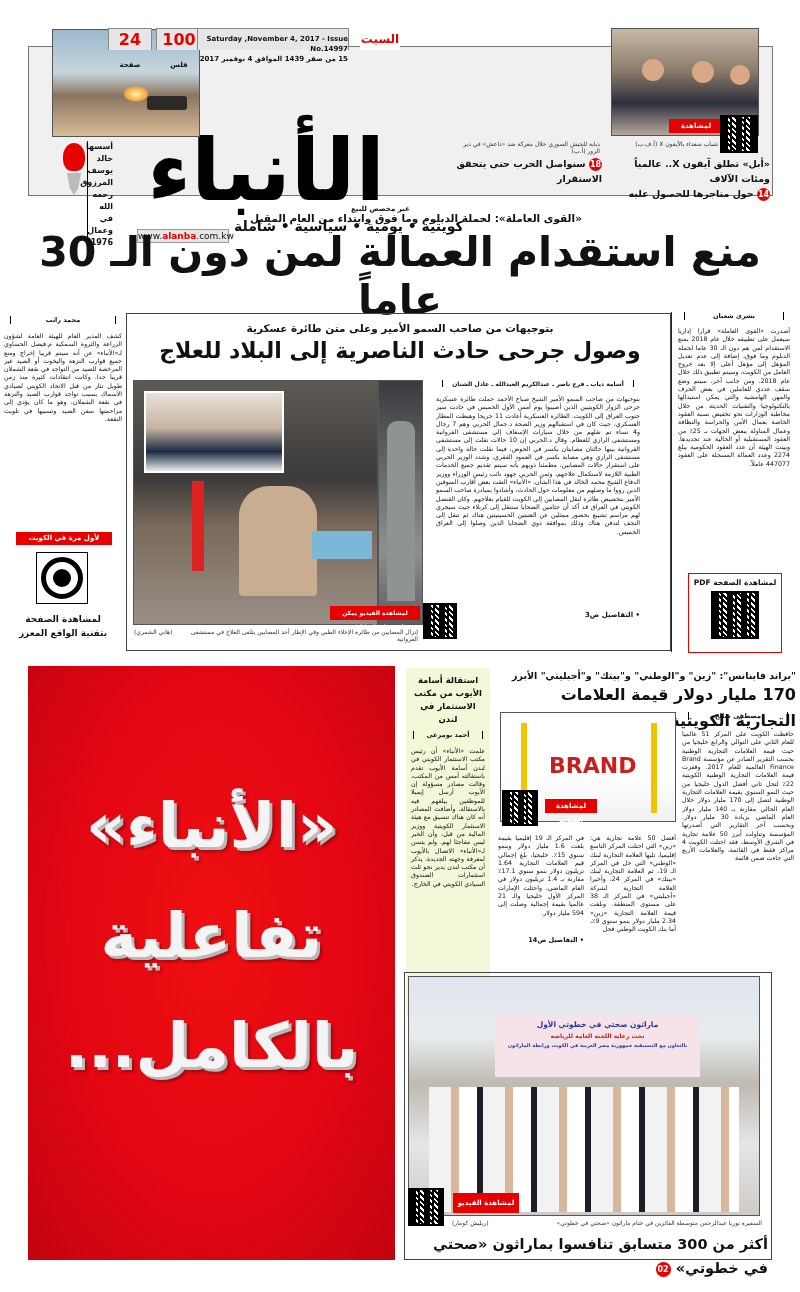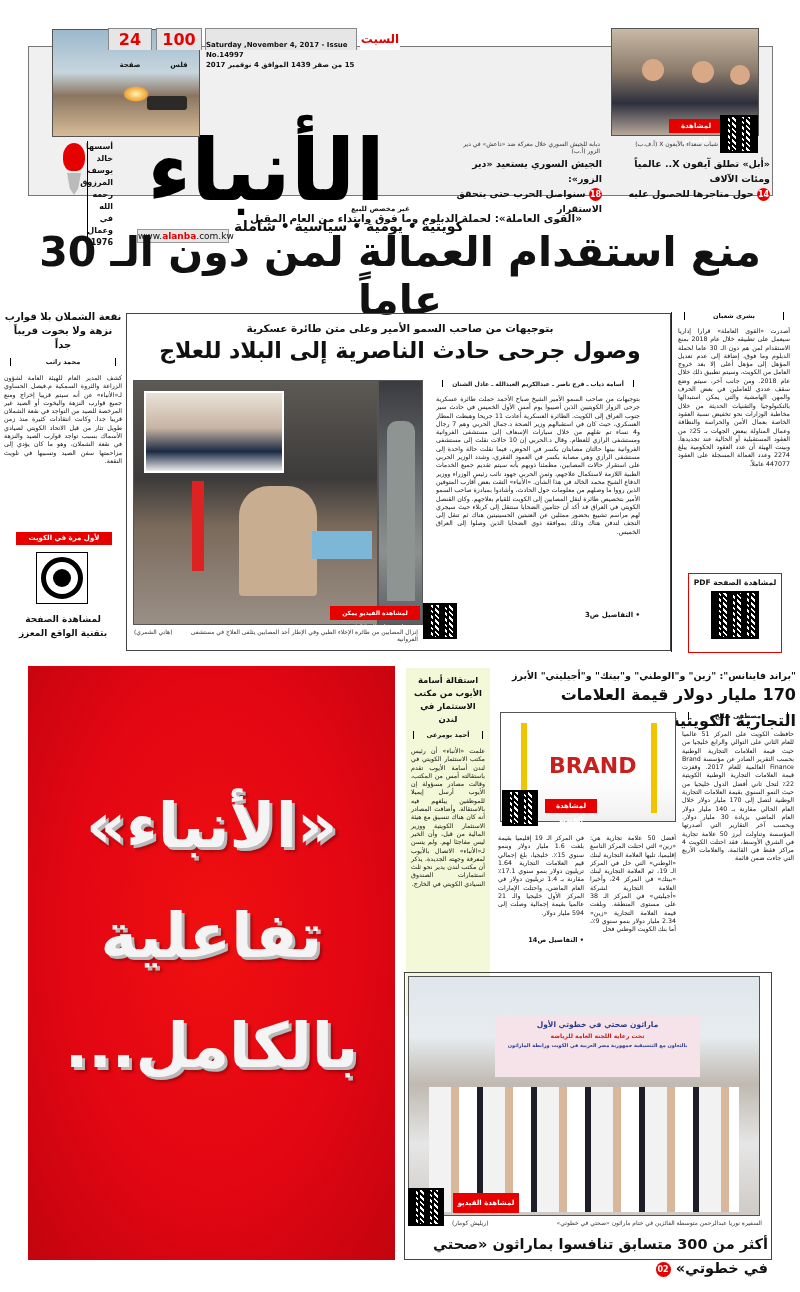--- a/index.html
+++ b/index.html
@@ -57,31 +57,30 @@
 </div>
 
 <div class="topbox abs" style="left:108px;width:44px;line-height:22px;direction:rtl;text-align:center">
   <b style="color:#e60000;font-size:16px">24</b>
   <span style="font-size:7px;font-weight:bold">صفحة</span>
 </div>
 <div class="topbox abs" style="left:156px;width:46px;line-height:22px;direction:rtl;text-align:center">
   <b style="color:#e60000;font-size:16px">100</b>
   <span style="font-size:7px;font-weight:bold">فلس</span>
 </div>
-<div class="topbox abs" style="left:205px;width:152px;text-align:left;padding-top:11px;line-height:10px">
+<div class="topbox abs" style="left:197px;width:152px;text-align:right;padding-top:5px;line-height:10px">
   <div style="font-size:7px;font-weight:bold">Saturday ,November 4, 2017 - Issue No.14997</div>
   <div style="font-size:7px;font-weight:bold;direction:rtl">15 من صفر 1439 الموافق 4 نوفمبر 2017</div>
 </div>
 <div class="topbox abs" style="left:360px;width:40px;line-height:22px;text-align:center;background:#fff;border:none">
   <b style="color:#e60000;font-size:12px">السبت</b>
 </div>
 
 <div class="abs caption" style="left:452px;top:140px;width:148px">دبابة للجيش السوري خلال معركة ضد «داعش» في دير الزور (أ.ب)</div>
 <div class="abs" style="left:452px;top:156px;width:150px;direction:rtl;text-align:right;font-size:9.5px;font-weight:bold;line-height:15px">
-  <div>الجيش السوري يستعيد «دير الزور»:</div>
   <div><span class="bignum">18</span> <span>سنواصل الحرب حتى يتحقق الاستقرار</span></div>
 </div>
 
 <div class="photo abs" style="left:611px;top:28px;width:148px;height:108px;background:linear-gradient(180deg,#c9b9a6,#8a7a6a 40%,#2d2f3d 70%,#b7a89b);">
   <div class="abs" style="left:30px;top:30px;width:22px;height:22px;border-radius:50%;background:#d9a886"></div>
   <div class="abs" style="left:80px;top:32px;width:22px;height:22px;border-radius:50%;background:#d9a886"></div>
   <div class="abs" style="left:118px;top:36px;width:20px;height:20px;border-radius:50%;background:#d9a886"></div>
   <div class="abs redlabel" style="left:57px;top:90px;width:54px;height:14px">لمشاهدة الفيديو</div>
 </div>
 <div class="abs qr" style="left:720px;top:115px;width:38px;height:38px"></div>
@@ -98,21 +97,20 @@
   <div class="byline">بشرى شعبان</div>
   <div class="body-text" style="margin-top:7px;height:235px;overflow:hidden">أصدرت «القوى العاملة» قرارا إداريا سيعمل على تطبيقه خلال عام 2018 بمنع الاستقدام لمن هم دون الـ 30 عاما لحملة الدبلوم وما فوق، إضافة إلى عدم تعديل المؤهل إلى مؤهل أعلى إلا بعد خروج العامل من الكويت، وسيتم تطبيق ذلك خلال عام 2018. ومن جانب آخر، سيتم وضع سقف عددي للعاملين في بعض الحرف والمهن الهامشية والتي يمكن استبدالها بالتكنولوجيا والتقنيات الحديثة من خلال مخاطبة الوزارات نحو تخفيض نسبة العقود الخاصة بعمال الأمن والحراسة والنظافة وعمال المناولة ببعض الجهات بـ 25٪ من العقود المستقبلية أو الحالية عند تجديدها. وبينت الهيئة أن عدد العقود الحكومية يبلغ 2274 وعدد العمالة المسجلة على العقود 447077 عاملاً.</div>
 </div>
 <div class="abs" style="left:688px;top:573px;width:94px;height:80px;border:1px solid #e60000;text-align:center">
   <div style="font-size:7.5px;font-weight:bold;direction:rtl;margin-top:4px">لمشاهدة الصفحة PDF</div>
   <div class="qr" style="width:48px;height:48px;margin:4px auto 0"></div>
 </div>
 <div class="col-sep" style="left:671px;top:312px;height:340px"></div>
 
 <div class="abs" style="left:4px;top:310px;width:118px">
-  <div style="font-size:10px;font-weight:bold;direction:rtl;text-align:center;line-height:14px">نقعة الشملان بلا قوارب نزهة ولا يخوت قريباً جداً</div>
   <div class="byline" style="margin-top:6px">محمد راتب</div>
   <div class="body-text" style="margin-top:8px;height:162px;overflow:hidden">كشف المدير العام للهيئة العامة لشؤون الزراعة والثروة السمكية م.فيصل الحساوي لـ«الأنباء» عن أنه سيتم قريبا إخراج ومنع جميع قوارب النزهة واليخوت أو الصيد غير المرخصة للصيد من التواجد في نقعة الشملان قريبا جدا. وكانت انتقادات كثيرة منذ زمن طويل تثار من قبل الاتحاد الكويتي لصيادي الأسماك بسبب تواجد قوارب الصيد والنزهة في نقعة الشملان، وهو ما كان يؤدي إلى مزاحمتها سفن الصيد وتسببها في تلويث النقعة.</div>
 </div>
 <div class="abs redlabel" style="left:16px;top:532px;width:96px;height:13px;line-height:13px">لأول مرة في الكويت</div>
 <div class="abs" style="left:36px;top:552px;width:52px;height:52px;border:1px solid #000;background:#fff">
   <div style="position:absolute;left:4px;top:4px;width:42px;height:42px;border-radius:50%;border:5px solid #000"></div>
   <div style="position:absolute;left:16px;top:16px;width:18px;height:18px;border-radius:50%;background:#000"></div>
 </div>
 <div class="abs" style="left:4px;top:612px;width:118px;font-size:9px;font-weight:bold;direction:rtl;text-align:center;line-height:14px">
   <div>لمشاهدة الصفحة</div>

